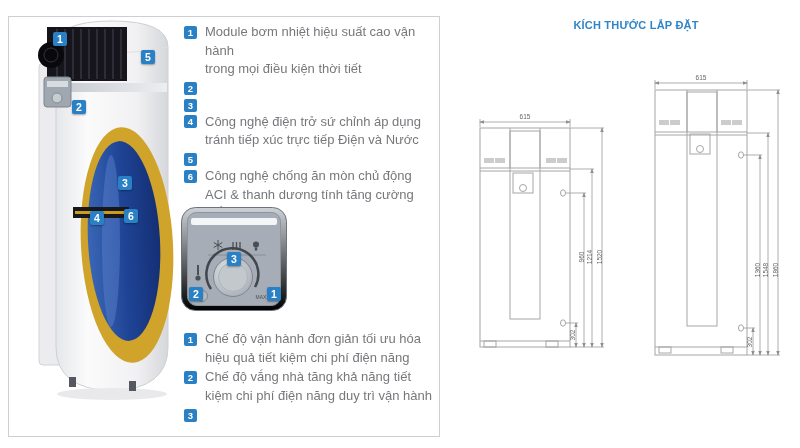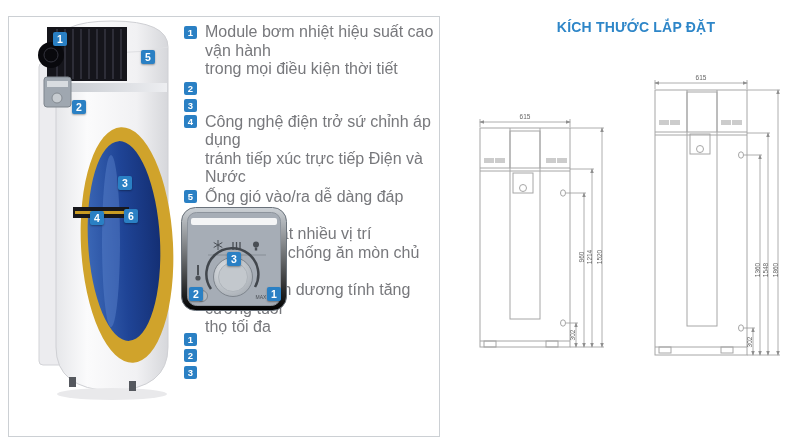--- a/index.html
+++ b/index.html
@@ -23,32 +23,32 @@
 
   .features { position:absolute; left:175px; width:252px; list-style:none; }
   .features-top { top:6px; }
   .features-bottom { top:313px; }
   .features li { display:flex; gap:8px; margin-bottom:1px; }
   .badge {
     flex:0 0 13px; width:13px; height:13px; margin-top:2.5px;
     background:#2a80c4; color:#fff; font-size:9.5px; font-weight:bold;
     display:flex; align-items:center; justify-content:center; border-radius:2px;
   }
-  .ftext { font-size:16px; line-height:18.5px; color:#77787c; white-space:pre-line; }
+  .ftext { font-size:13px; line-height:18.5px; color:#77787c; white-space:pre-line; }
 
   .callout {
     position:absolute; width:14px; height:14px;
     background:#2a80c4; color:#fff; font-weight:bold; font-size:10.5px;
     display:flex; align-items:center; justify-content:center; border-radius:2px;
     box-shadow:0 1px 2px rgba(0,0,0,.35);
   }
 
   .dim-title {
     position:absolute; left:526px; top:19px; width:220px; text-align:center;
-    font-size:14px; font-weight:bold; color:#2e86c8; letter-spacing:.2px;
+    font-size:11px; font-weight:bold; color:#2e86c8; letter-spacing:.2px;
   }
   .tech { position:absolute; }
   .tech text { font-family:"Liberation Sans", sans-serif; }
 </style>
 </head>
 <body>
 
 <div class="page">
 
   <div class="info-box">
@@ -128,22 +128,20 @@
       <li>
           <span class="badge">3</span>
         </li>
       <li>
           <span class="badge">4</span>
           <span class="ftext">Công nghệ điện trở sứ chỉnh áp dụng
 tránh tiếp xúc trực tiếp Điện và Nước</span>
         </li>
       <li>
           <span class="badge">5</span>
-          <span class="ftext">Ống gió vào/ra dễ dàng đáp ứng khả
-năng lắp đặt nhiều vị trí</span>
         </li>
       <li>
           <span class="badge">6</span>
           <span class="ftext">Công nghệ chống ăn mòn chủ động
 ACI &amp; thanh dương tính tăng cường tuổi
 thọ tối đa</span>
         </li>
     </ul>
 
     <div class="control-figure">
@@ -191,23 +189,27 @@
         <text x="80" y="92" font-size="5" fill="#4a4f55" text-anchor="middle">MAX</text>
       </svg>
       <div class="callout" style="left:46px; top:45px;">3</div>
       <div class="callout" style="left:8px;  top:80px;">2</div>
       <div class="callout" style="left:86px; top:80px;">1</div>
     </div>
 
     <ul class="features features-bottom">
       <li>
           <span class="badge">1</span>
+          <span class="ftext">Chế độ vận hành đơn giản tối ưu hóa
+hiệu quả tiết kiệm chi phí điện năng</span>
         </li>
       <li>
           <span class="badge">2</span>
+          <span class="ftext">Chế độ vắng nhà tăng khả năng tiết
+kiệm chi phí điện năng duy trì vận hành</span>
         </li>
       <li>
           <span class="badge">3</span>
         </li>
     </ul>
   </div>
 
   <div class="dim-title">KÍCH THƯỚC LẮP ĐẶT</div>
 
   <svg class="tech" style="left:468px; top:105px;" width="148" height="258" viewBox="0 0 148 258">

